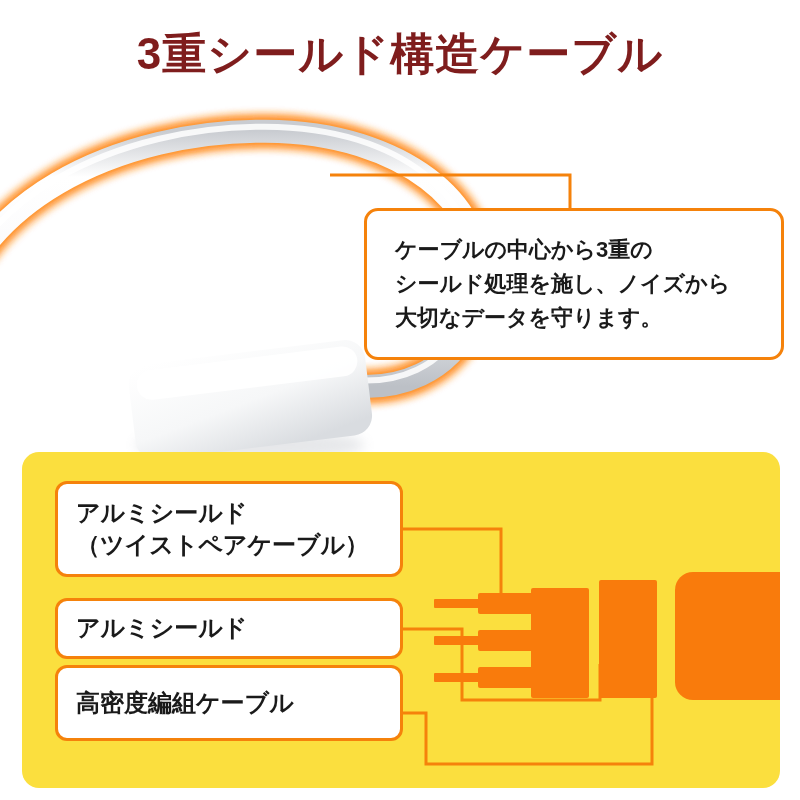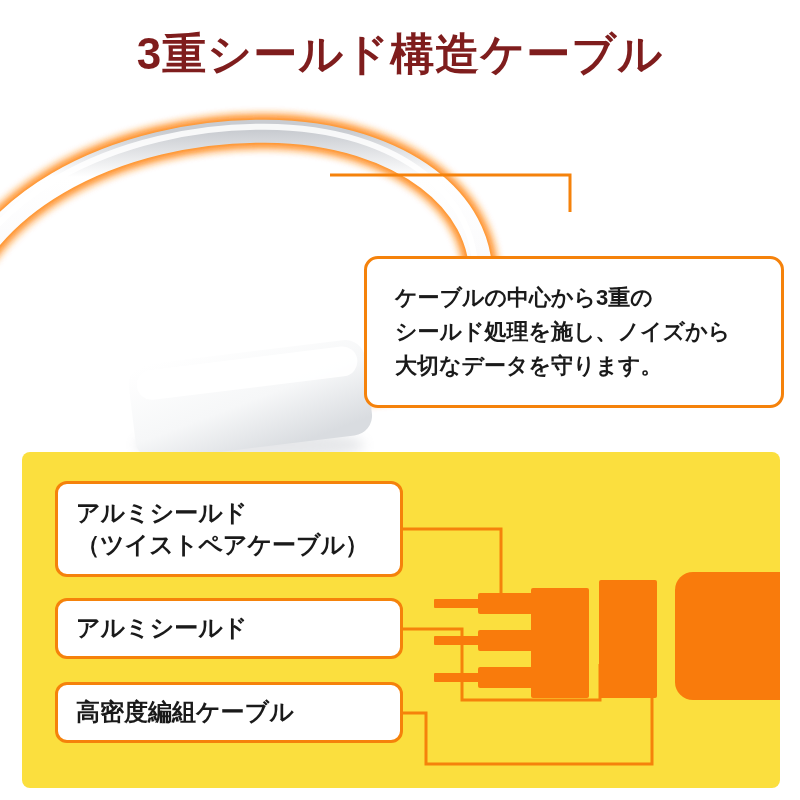--- a/index.html
+++ b/index.html
@@ -68,40 +68,39 @@
     left: 364px;
     top: 208px;
     width: 420px;
     height: 152px;
     box-sizing: border-box;
     border: 3px solid #F5820B;
     border-radius: 14px;
     background: #ffffff;
     display: flex;
     align-items: center;
-    margin-top: 48px;
   }
   #callout-text {
     padding: 0 0 0 28px;
     font-size: 22px;
     font-weight: bold;
     line-height: 1.55;
     color: #1a1a1a;
     white-space: pre-line;
   }
 
   
   #yellow-panel {
     position: absolute;
     left: 22px;
     top: 452px;
     width: 758px;
     height: 336px;
     background: #FBDF3E;
-    border-radius: 8px;
+    border-radius: 17px;
   }
 
   
   .label-box {
     position: absolute;
     box-sizing: border-box;
     background: #ffffff;
     border: 3px solid #F5820B;
     border-radius: 12px;
     display: flex;
@@ -110,21 +109,21 @@
   .label-text {
     padding-left: 18px;
     font-size: 24px;
     font-weight: bold;
     line-height: 1.35;
     color: #1a1a1a;
     white-space: pre-line;
   }
   #label-box-0 { left: 33px; top: 29px;  width: 348px; height: 96px; }
   #label-box-1 { left: 33px; top: 146px; width: 348px; height: 61px; }
-  #label-box-2 { left: 33px; top: 230px; width: 348px; height: 61px; }
+  #label-box-2 { left: 33px; top: 213px; width: 348px; height: 76px; }
 
   
   #diagram-svg {
     position: absolute;
     left: 0;
     top: 0;
   }
 </style>
 </head>
 <body>

